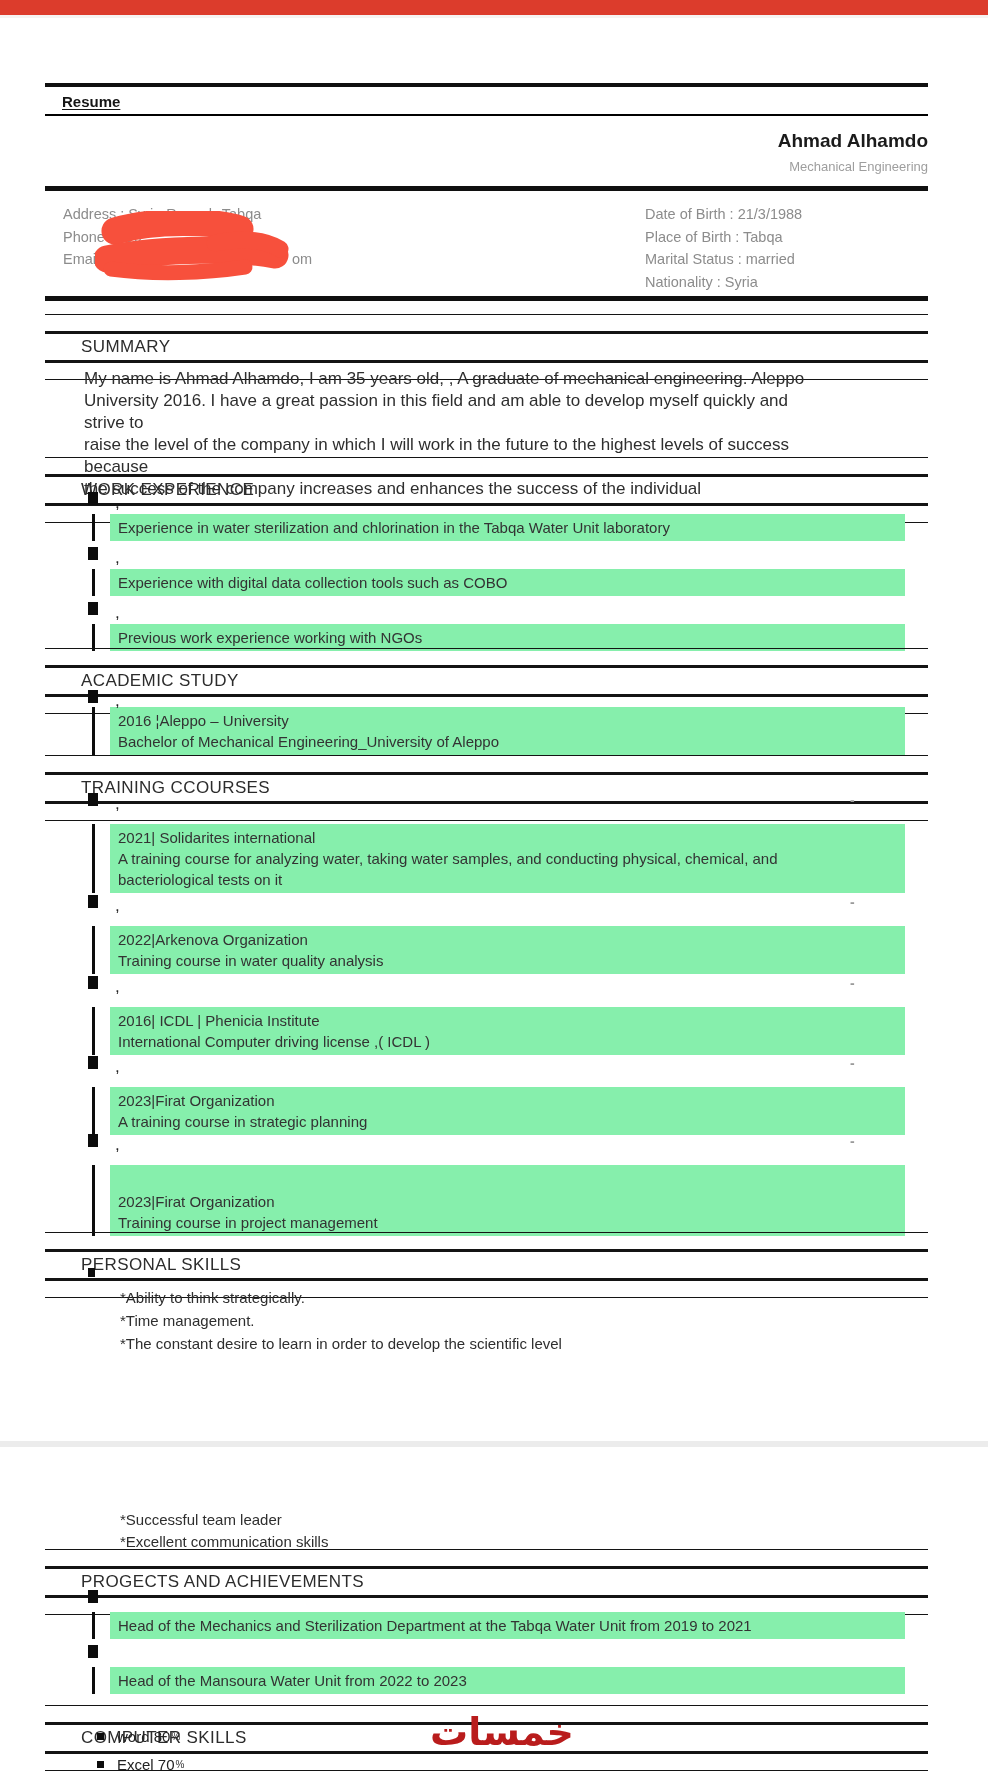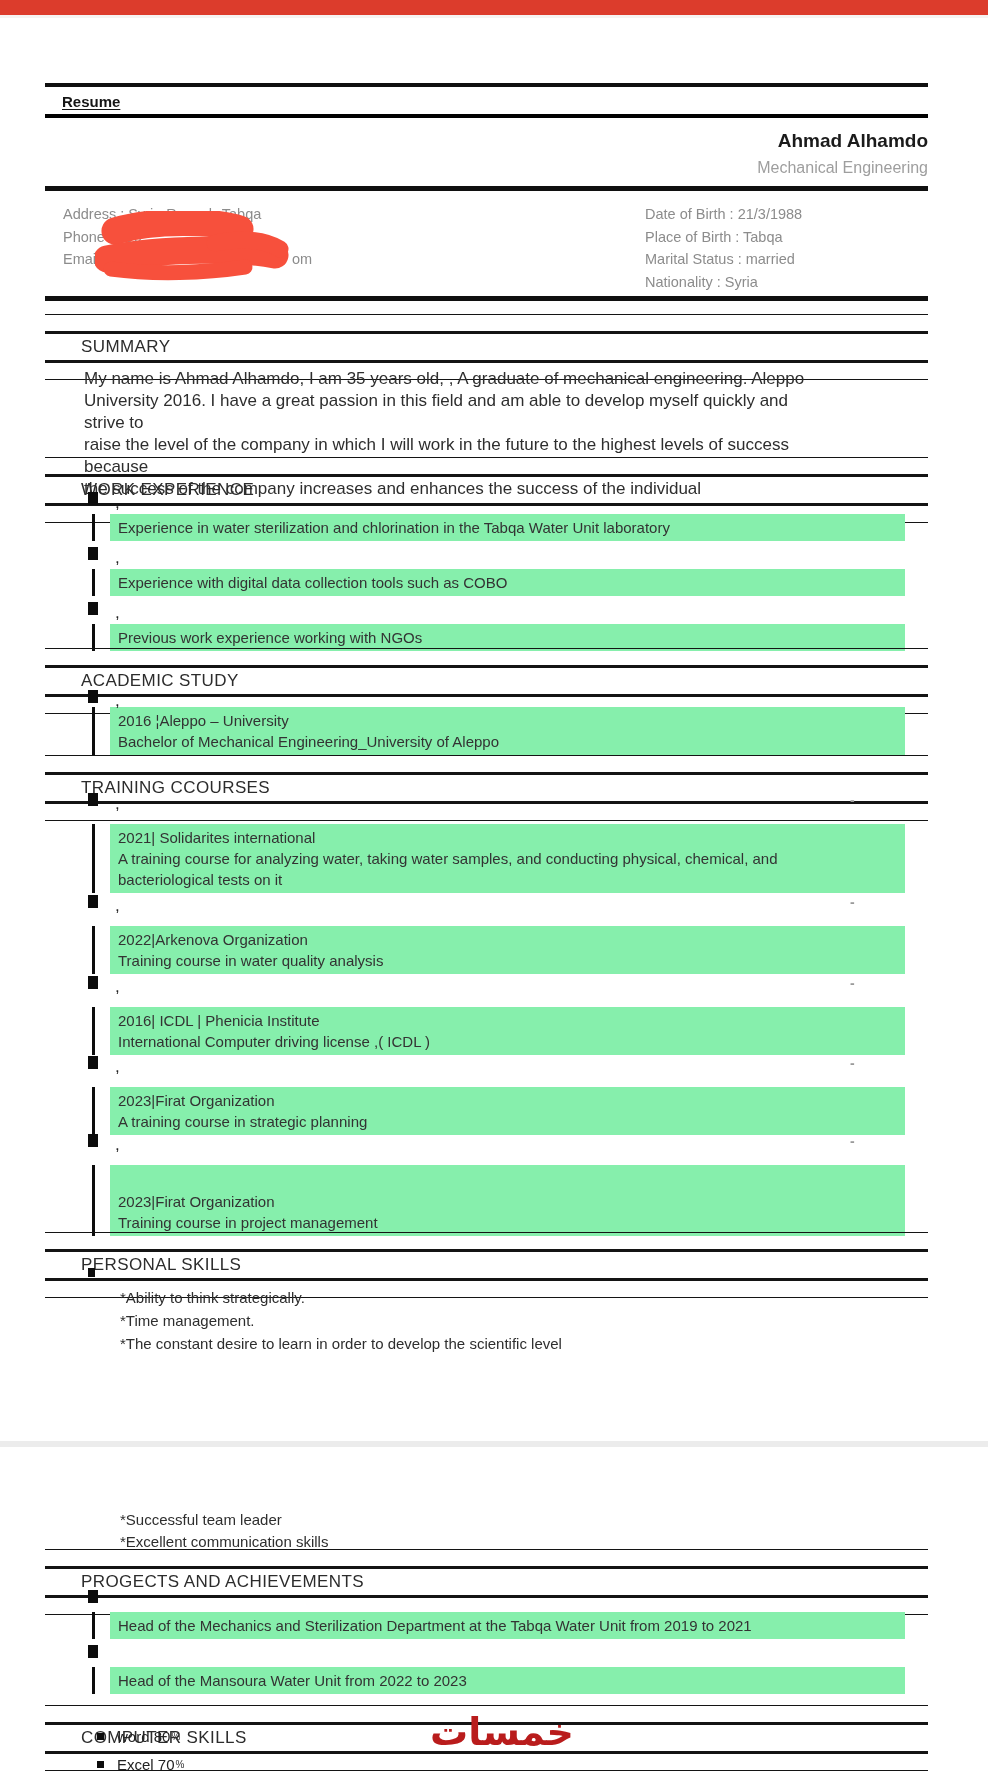--- a/index.html
+++ b/index.html
@@ -8,27 +8,27 @@
   .abs{position:absolute;}
 
   
   #topbar{left:0;top:0;width:988px;height:15px;background:#dc3c2c;}
   #topbar-shadow{left:0;top:15px;width:988px;height:3px;background:#f6f3f2;}
 
   
   #doc{left:45px;top:0;width:883px;height:1781px;}
 
   
-  #resume-box{top:83px;left:0;width:883px;border-top:4px solid #101010;border-bottom:4px solid #000000;
+  #resume-box{top:83px;left:0;width:883px;border-top:4px solid #101010;border-bottom:2px solid #000000;
               padding:6px 0 3px 17px;box-sizing:border-box;}
   #resume-box .lbl{font-size:15px;font-weight:bold;color:#151515;text-decoration:underline;text-underline-offset:2px;}
 
   .center-line{left:0;width:883px;text-align:right;}
   #name-line{top:130px;font-size:19px;font-weight:bold;color:#1b1b1b;}
-  #title-line{top:159px;font-size:16px;color:#9e9e9e;}
+  #title-line{top:159px;font-size:13px;color:#9e9e9e;}
   #name-rule{top:186px;left:0;width:883px;height:5px;background:#101010;}
 
   
   #contact{top:191px;left:0;width:883px;height:105px;border-bottom:5px solid #101010;box-sizing:content-box;}
   .c-col{font-size:14.5px;line-height:22.5px;color:#8c8c8c;}
   #contact-left{position:absolute;left:18px;top:12px;}
   #contact-right{position:absolute;left:600px;top:12px;}
   .c-row{position:relative;height:22.5px;}
   #phone-stray{position:absolute;left:182px;top:0;}
   #email-om{position:absolute;left:229px;top:0;}

